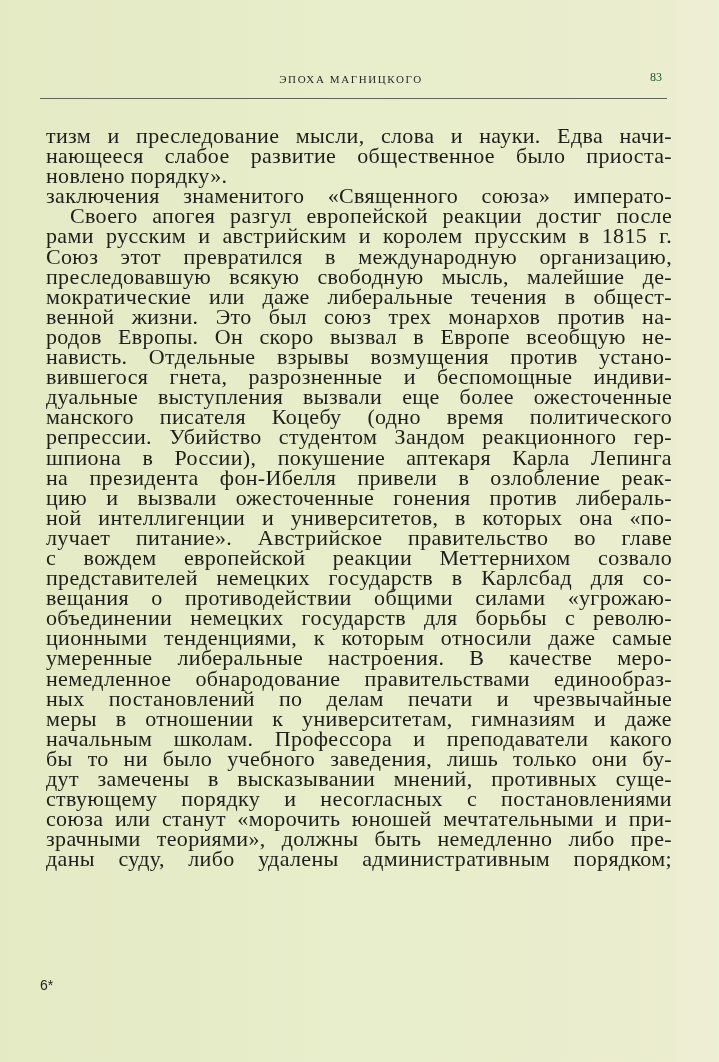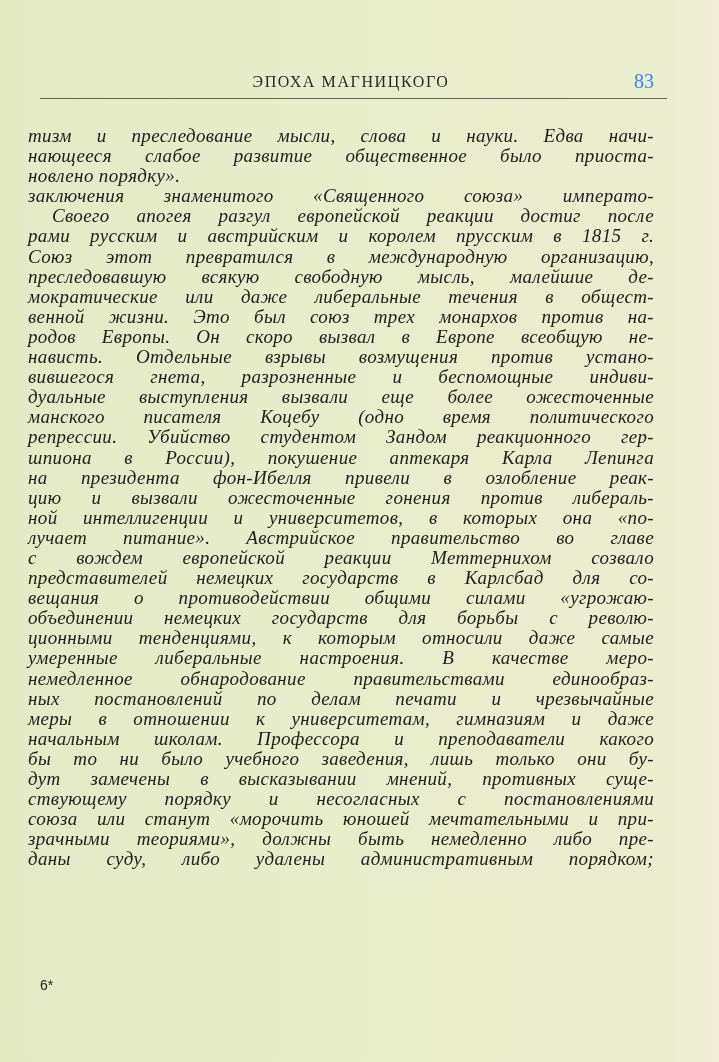--- a/index.html
+++ b/index.html
@@ -12,33 +12,33 @@
     position: relative;
   }
   .page {
     position: absolute; left: 0; top: 0; width: 719px; height: 1062px;
   }
   .running-head {
     position: absolute; top: 70px; left: 40px; width: 622px; height: 22px;
   }
   .running-title {
     position: absolute; left: 0; right: 0; text-align: center;
-    font-size: 16px; letter-spacing: 1.6px; color: #2a2a26; top: 3px;
+    font-size: 11px; letter-spacing: 1.6px; color: #2a2a26; top: 3px;
   }
   .page-number {
-    position: absolute; right: 8px; top: 0;
-    font-size: 20px; color: #3b82f6;
+    position: absolute; right: 0; top: 0;
+    font-size: 12px; color: #14532d;
   }
   .rule {
     position: absolute; top: 98px; left: 40px; width: 627px; height: 1px;
     background: #4b4b45; opacity: 0.85;
   }
   .body-text {
-    position: absolute; left: 28px; top: 126px; width: 626px;
-    font-size: 19px; line-height: 20.1px; letter-spacing: 0.35px; font-style: italic;
+    position: absolute; left: 46px; top: 126px; width: 626px;
+    font-size: 22px; line-height: 20.1px; letter-spacing: 0.35px;
   }
   .line {
     display: block; white-space: nowrap;
     text-align: justify; text-align-last: justify;
   }
   .line.last { text-align-last: left; }
   .line.indent { padding-left: 24px; }
   .signature {
     position: absolute; left: 40px; top: 977px;
     font-family: "Liberation Sans", "DejaVu Sans", sans-serif;

